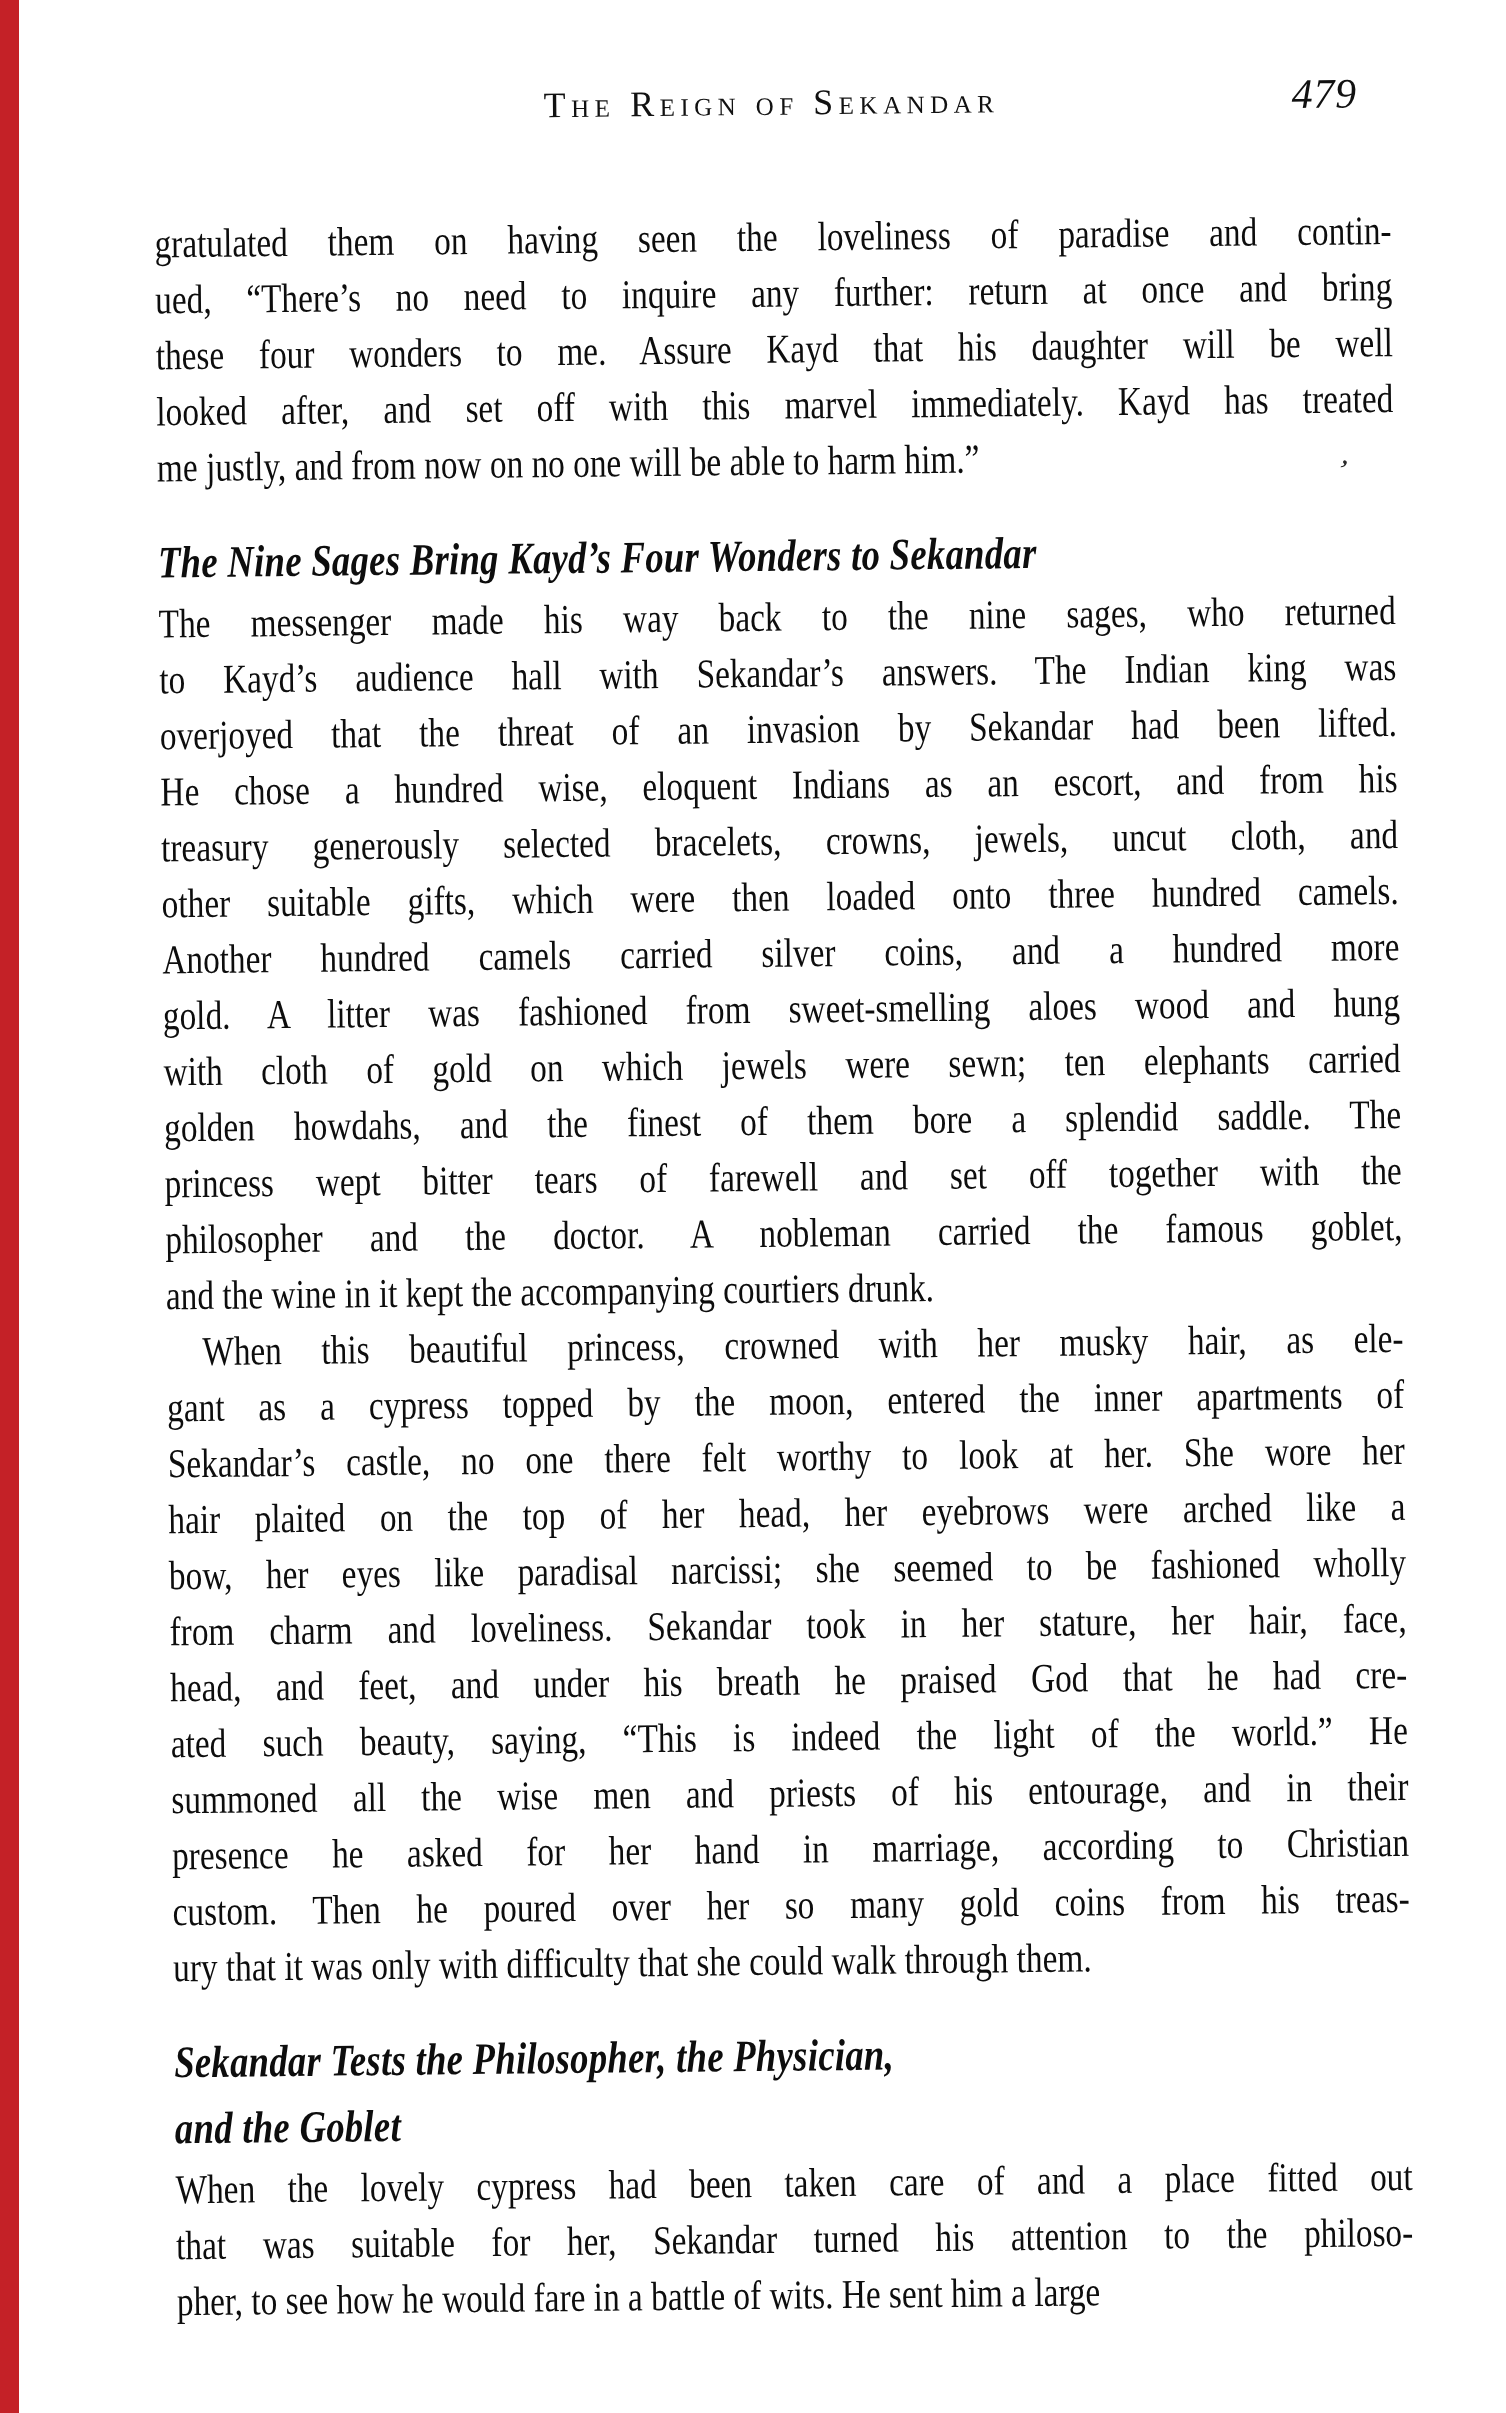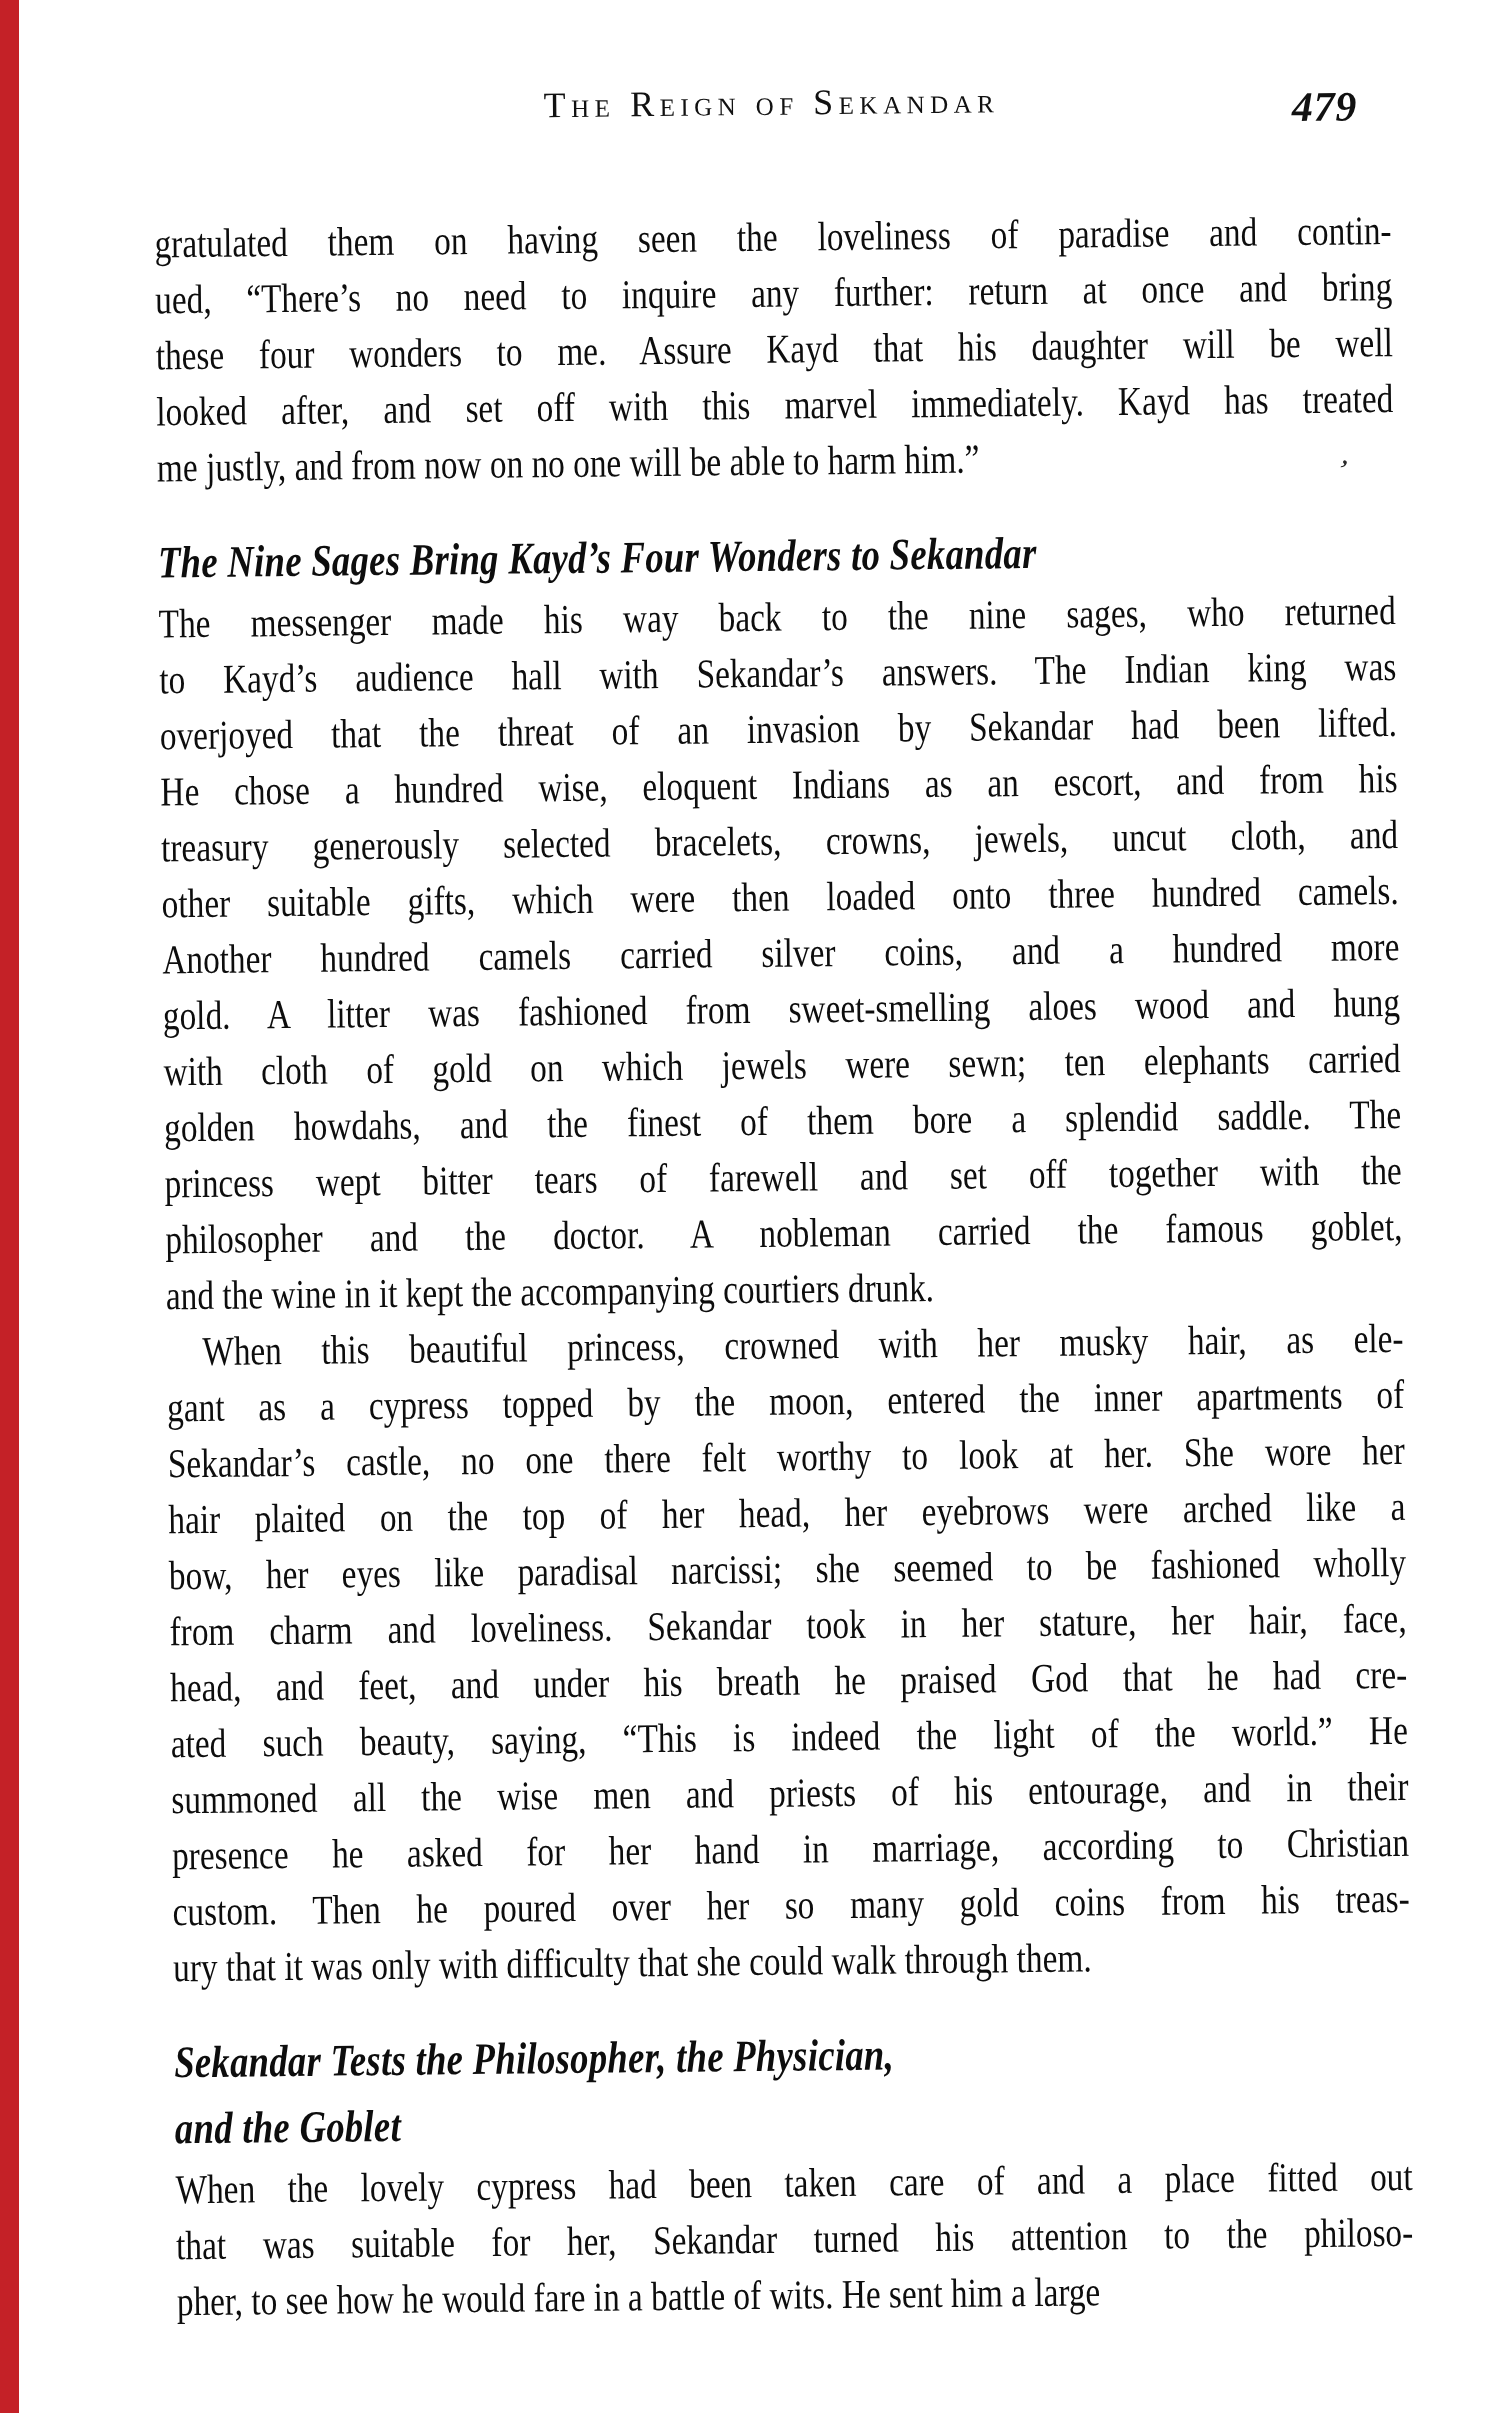--- a/index.html
+++ b/index.html
@@ -30,26 +30,25 @@
 
   .running-header {
     position: absolute; top: 80px; left: 0; width: 1237px;
     text-align: center;
     font-variant: small-caps;
     font-size: 36px; line-height: 47px;
     letter-spacing: 5.5px;
     color: #111;
   }
   .folio {
-    position: absolute; top: 89px; right: 33px;
+    position: absolute; top: 76px; right: 33px;
     font-style: italic;
     font-size: 42px; line-height: 48px;
     letter-spacing: 0.8px;
     color: #111;
-    font-weight: bold;
   }
 
   #text-block {
     position: absolute; top: 209px; left: 0; width: 1237px;
   }
 
   
   .para .line {
     width: 1522px;
     transform: scaleX(0.8128);

